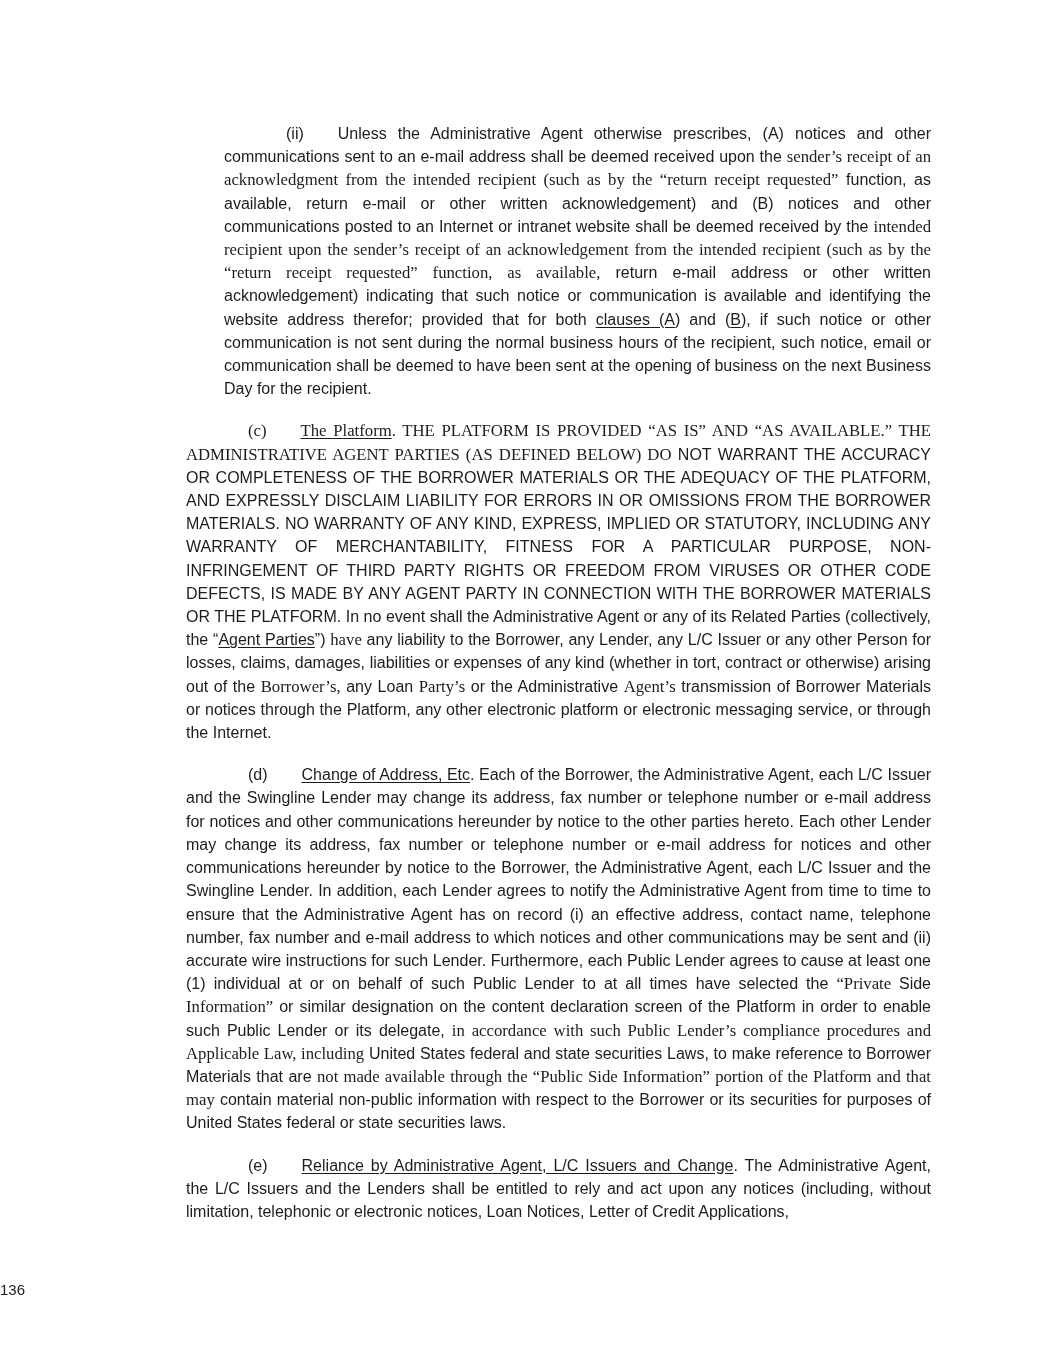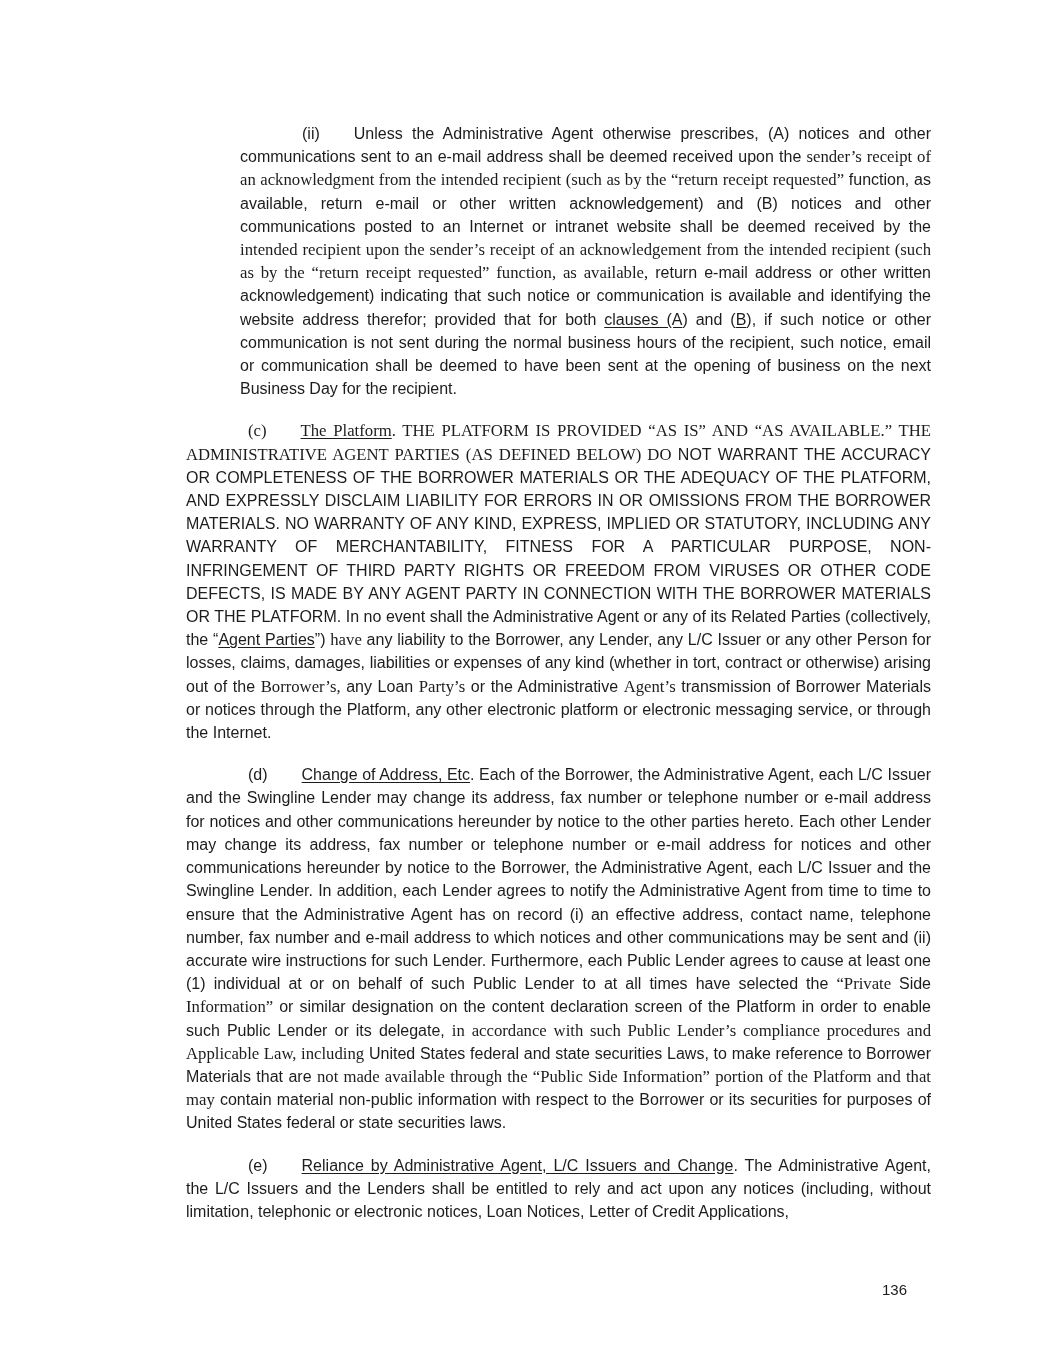--- a/index.html
+++ b/index.html
@@ -24,40 +24,40 @@
   .para {
     font-family: "Liberation Sans", sans-serif;
     font-size: 16px;
     line-height: 23.2px;
     text-align: justify;
     text-indent: 62px;
     margin: 0 0 19px 0;
     color: #1c1c1c;
   }
   .para.block-indent {
-    margin-left: 54px; 
+    margin-left: 38px; 
   }
   .serif {
     font-family: "Liberation Serif", serif;
     font-size: 1.045em;
   }
   .underline {
     text-decoration: underline;
     text-underline-offset: 2px;
   }
   .tab {
     display: inline-block;
     width: 34px;
   }
   .footer {
     position: absolute;
     top: 1281px;
     left: 0;
     width: 907px;
-    text-align: right;
+    text-align: left;
     font-family: "Liberation Sans", sans-serif;
     font-size: 15px;
     color: #1c1c1c;
   }
 </style>
 </head>
 <body>
 
 <div class="page">
   <main class="content">

